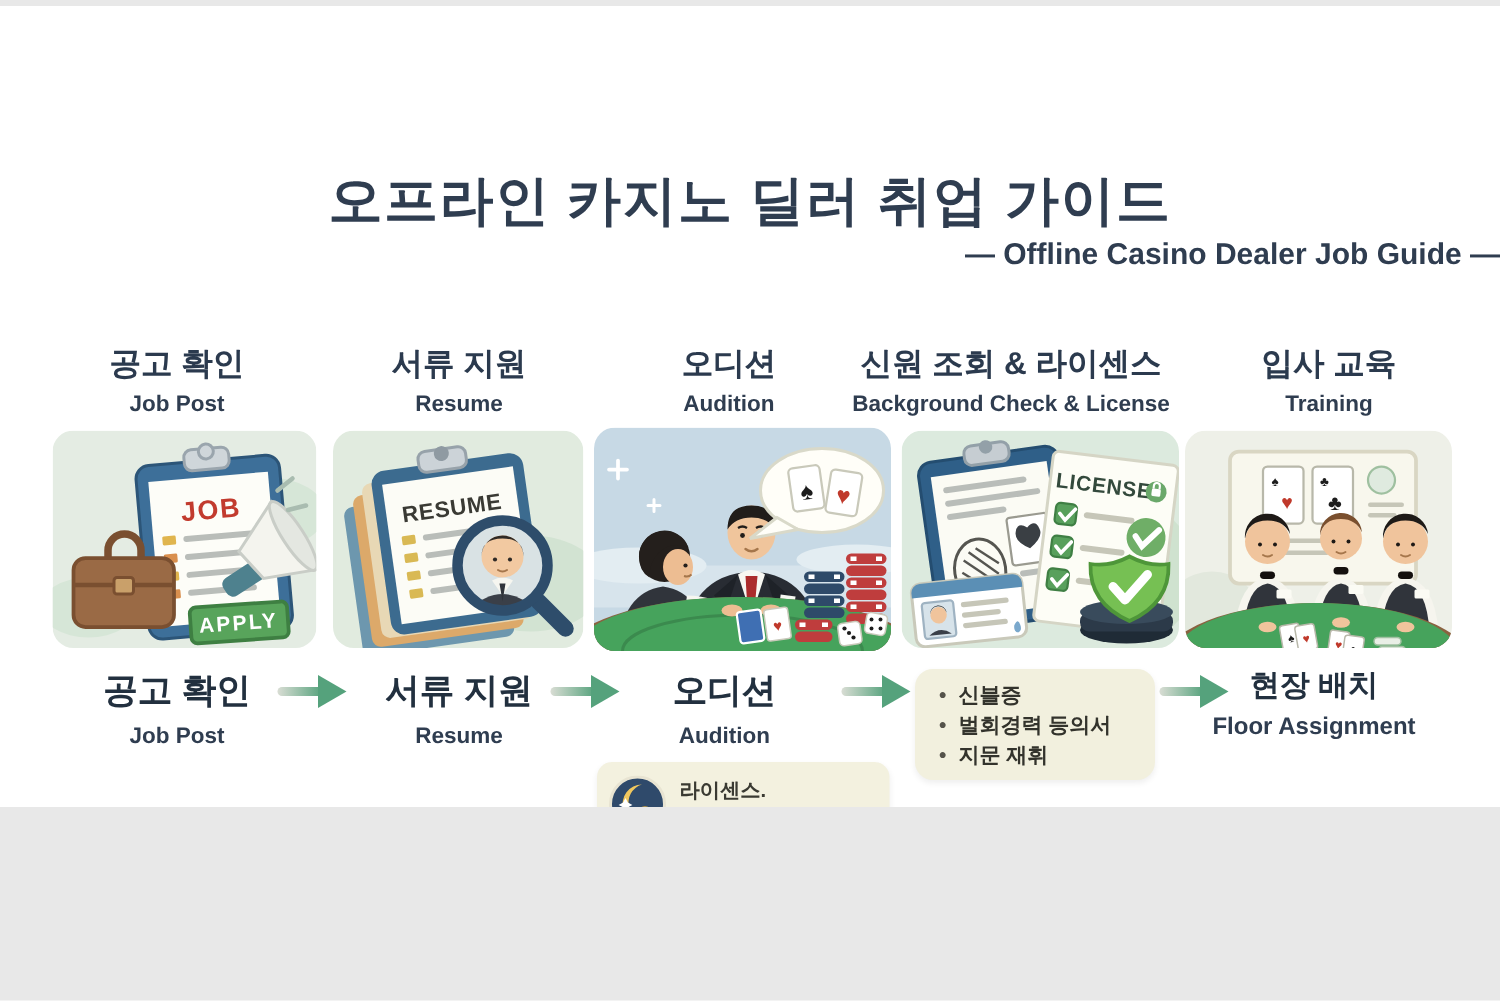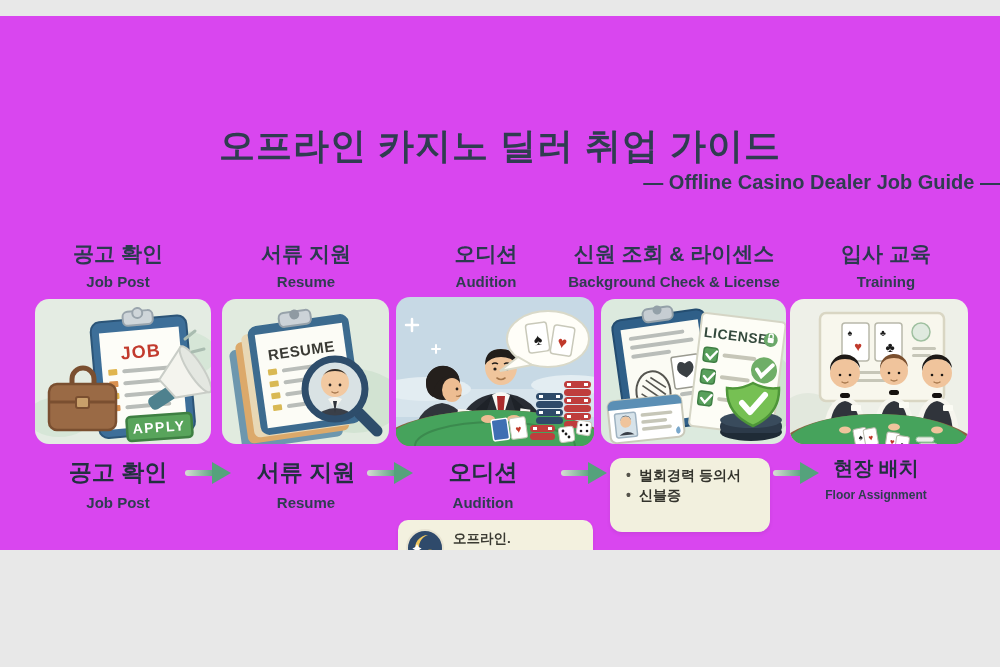--- a/index.html
+++ b/index.html
@@ -1,31 +1,31 @@
 <!DOCTYPE html>
 <html><head>
 <meta charset="utf-8">
 <style>
   * { margin:0; padding:0; box-sizing:border-box; }
   body { background:#e8e8e8; font-family:"Liberation Sans","DejaVu Sans",sans-serif; }
-  .page { position:relative; width:1000px; height:534px; background:#d946ef; overflow:hidden; margin:16px auto; }
+  .page { position:relative; width:1000px; height:534px; background:#ffffff; overflow:hidden; margin:4px auto; }
   .title { position:absolute; top:106px; left:0; width:100%; text-align:center;
            font-size:36px; font-weight:700; color:#2f3d50; letter-spacing:1px; }
   .subtitle { position:absolute; top:155px; left:0; width:100%; text-align:right;
               font-size:20px; font-weight:700; color:#2f3d50; }
   .step-h { position:absolute; top:224px; transform:translateX(-50%); text-align:center; white-space:nowrap; }
   .step-h .ko { font-size:21px; font-weight:700; color:#2b3a4e; }
   .step-h .en { font-size:15px; font-weight:600; color:#2f3d50; margin-top:5px; }
   .panel { position:absolute; border-radius:14px; overflow:hidden; }
   .panel svg { display:block; width:100%; height:100%; }
   .flow-step { position:absolute; transform:translateX(-50%); text-align:center; white-space:nowrap; }
   .flow-step .ko { font-size:23px; font-weight:700; color:#22303f; }
   .flow-step .en { font-size:15px; font-weight:600; color:#2f3d50; margin-top:6px; }
   .flow-step.big .ko { font-size:20px; }
-  .flow-step.big .en { font-size:12px;text-align:center; }
+  .flow-step.big .en { font-size:16px;text-align:center; }
   .arrow { position:absolute; width:48px; height:26px; }
   .check-box { position:absolute; left:610px; top:442px; width:160px; height:74px;
                background:#f2f0de; border-radius:12px; padding:7px 10px 6px 12px;
                box-shadow:0 2px 4px rgba(0,0,0,0.07); }
   .check-box ul { list-style:none; }
   .check-box li { font-size:14px; font-weight:600; color:#33332c; line-height:20px; padding-left:17px; position:relative; }
   .check-box li::before { content:"•"; position:absolute; left:4px; color:#55534a; }
   .note-box { position:absolute; left:398px; top:504px; width:195px; height:55px;
               background:#f3f1df; border-radius:10px; display:flex; align-items:center;
               box-shadow:0 2px 4px rgba(0,0,0,0.07); padding:6px 8px; }
@@ -428,22 +428,23 @@
     <div class="ko">오디션</div>
     <div class="en">Audition</div>
   </div>
   <svg class="arrow" style="left:560px;top:444px" viewBox="0 0 48 26">
     <rect x="1" y="10" width="30" height="6" rx="3" fill="url(#arrowGrad)"></rect>
     <polygon points="28,2 47,13 28,24" fill="#55a27c"></polygon>
   </svg>
 
   <div class="check-box">
     <ul>
+      <li>신블증</li>
       <li>벌회경력 등의서</li>
-      <li>신블증</li>
+      <li>지문 재휘</li>
     </ul>
   </div>
 
   <svg class="arrow" style="left:772px;top:444px" viewBox="0 0 48 26">
     <rect x="1" y="10" width="30" height="6" rx="3" fill="url(#arrowGrad)"></rect>
     <polygon points="28,2 47,13 28,24" fill="#55a27c"></polygon>
   </svg>
 
   <div class="flow-step big" style="left:876px;top:439px">
     <div class="ko">현장 배치</div>
@@ -451,18 +452,18 @@
   </div>
 
   <div class="note-box">
     <svg class="note-icon" viewBox="0 0 38 38">
       <circle cx="19" cy="19" r="18" fill="#2f4a6b" stroke="#e8e4d2" stroke-width="2"></circle>
       <path d="M22 6 a13 13 0 1 0 7 24 a11 11 0 0 1 -7 -24 z" fill="#f0c75e"></path>
       <circle cx="24" cy="26" r="5" fill="#f0c75e" stroke="#d9a93f" stroke-width="1"></circle>
       <path d="M11 15 l1.6 3 l3 1.6 l-3 1.6 l-1.6 3 l-1.6 -3 l-3 -1.6 l3 -1.6 z" fill="#ffffff"></path>
     </svg>
     <div class="note-text">
-      <div>오프라인.</div>
+      <div>라이센스.</div>
       <div>야간 라이센스 시작</div>
     </div>
   </div>
 
 </div>
 
 </body></html>

